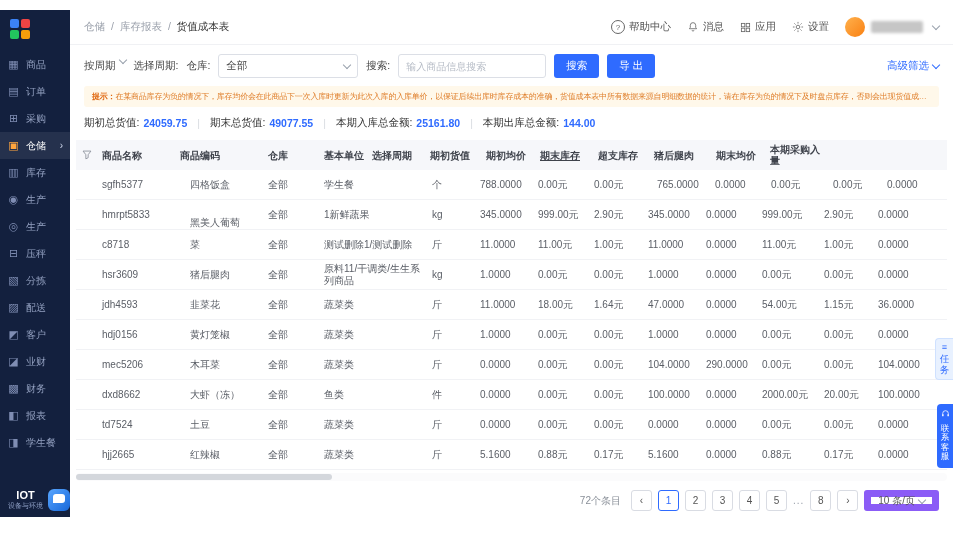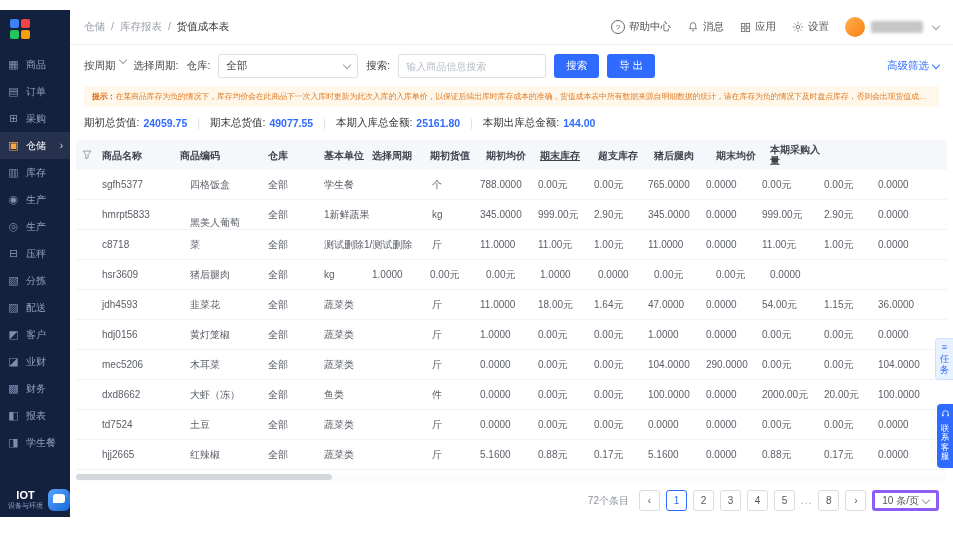--- a/index.html
+++ b/index.html
@@ -66,21 +66,21 @@
   .td{box-sizing:border-box;padding:0 4px;font-size:10px;color:#5a5e66;line-height:11.5px;overflow:hidden;max-height:24px;}
 
   .hscroll{height:8px;background:#fbfbfc;border-radius:4px;margin-top:3px;position:relative;}
   .hthumb{position:absolute;left:0;top:1px;height:6px;width:256px;background:#d4d7dc;border-radius:3px;cursor:pointer;}
 
   .pager{display:flex;align-items:center;justify-content:flex-end;gap:6px;padding:9px 14px 0;font-size:10px;color:#666;flex-shrink:0;}
   .pg-total{color:#8a9099;margin-right:4px;}
   .pg-btn{min-width:21px;height:21px;border:1px solid #d9dce3;background:#fff;border-radius:3px;font-size:10px;color:#555;display:inline-flex;align-items:center;justify-content:center;cursor:pointer;font-family:inherit;padding:0 4px;box-sizing:border-box;}
   .pg-btn.active{border-color:#2f6bff;color:#2f6bff;}
   .pg-dots{color:#9aa0ab;letter-spacing:1px;}
-  .pg-size{display:flex;align-items:center;border:3px solid #8b5cf6;border-radius:3px;height:21px;padding:0 7px;color:#555;box-sizing:border-box;cursor:pointer;}
+  .pg-size{display:flex;align-items:center;border:7px solid #8b5cf6;border-radius:3px;height:21px;padding:0 7px;color:#555;box-sizing:border-box;cursor:pointer;}
 
   
   .float-task{position:absolute;right:0;top:338px;width:17px;background:#e8f1ff;border:1px solid #cfe1ff;border-right:none;border-radius:4px 0 0 4px;color:#2f6bff;display:flex;flex-direction:column;align-items:center;padding:4px 0;gap:2px;font-size:9.5px;line-height:10.5px;z-index:6;cursor:pointer;}
   .ft-icon{font-size:9px;line-height:9px;}
   .ft-label{width:10px;word-break:break-all;text-align:center;}
   .float-service{position:absolute;right:0;top:404px;width:16px;background:#2f6bff;border-radius:4px 0 0 4px;color:#fff;display:flex;flex-direction:column;align-items:center;padding:5px 0 6px;gap:3px;font-size:8.5px;line-height:9.5px;z-index:6;cursor:pointer;}
   .fs-label{width:9px;word-break:break-all;text-align:center;}
 </style>
 </head>
 <body>
@@ -292,21 +292,21 @@
             <div class="tr">
               <div class="td" style="width: 22px;"></div>
               <div class="td" style="width: 88px;">sgfh5377</div>
               <div class="td" style="width: 78px;">四格饭盒</div>
               <div class="td" style="width: 56px;">全部</div>
               <div class="td" style="width: 108px;">学生餐</div>
               <div class="td" style="width: 48px;">个</div>
               <div class="td" style="width: 58px;">788.0000</div>
               <div class="td" style="width: 56px;">0.00元</div>
               <div class="td" style="width: 54px;">0.00元</div>
-              <div class="td" style="width: 58px;">765.0000</div>
+              <div class="td" style="width: 58px; margin-left: 9px;">765.0000</div>
               <div class="td" style="width: 56px;">0.0000</div>
               <div class="td" style="width: 62px;">0.00元</div>
               <div class="td" style="width: 54px;">0.00元</div>
               <div class="td" style="width: 58px;">0.0000</div>
             </div>
             <div class="tr">
               <div class="td" style="width: 22px;"></div>
               <div class="td" style="width: 88px;">hmrpt5833</div>
               <div class="td" style="width: 78px; margin-top: 16px;">黑美人葡萄</div>
               <div class="td" style="width: 56px;">全部</div>
@@ -335,20 +335,21 @@
               <div class="td" style="width: 56px;">0.0000</div>
               <div class="td" style="width: 62px;">11.00元</div>
               <div class="td" style="width: 54px;">1.00元</div>
               <div class="td" style="width: 58px;">0.0000</div>
             </div>
             <div class="tr">
               <div class="td" style="width: 22px;"></div>
               <div class="td" style="width: 88px;">hsr3609</div>
               <div class="td" style="width: 78px;">猪后腿肉</div>
               <div class="td" style="width: 56px;">全部</div>
+              <div class="td" style="width: 108px;">原料11/干调类/生生系列商品</div>
               <div class="td" style="width: 48px;">kg</div>
               <div class="td" style="width: 58px;">1.0000</div>
               <div class="td" style="width: 56px;">0.00元</div>
               <div class="td" style="width: 54px;">0.00元</div>
               <div class="td" style="width: 58px;">1.0000</div>
               <div class="td" style="width: 56px;">0.0000</div>
               <div class="td" style="width: 62px;">0.00元</div>
               <div class="td" style="width: 54px;">0.00元</div>
               <div class="td" style="width: 58px;">0.0000</div>
             </div>

